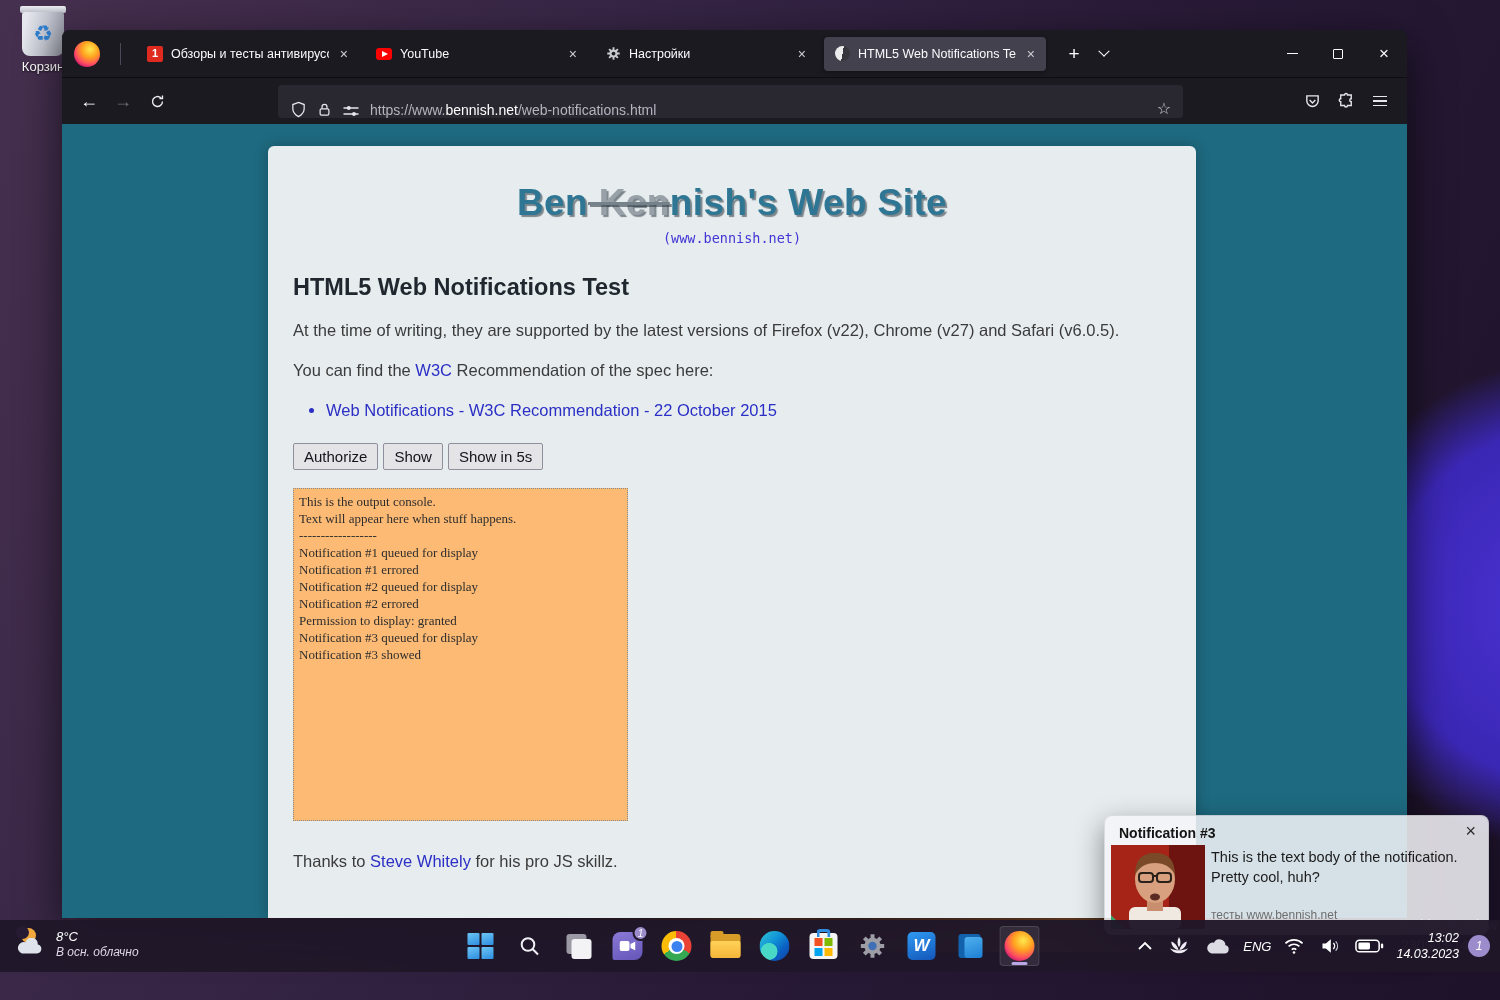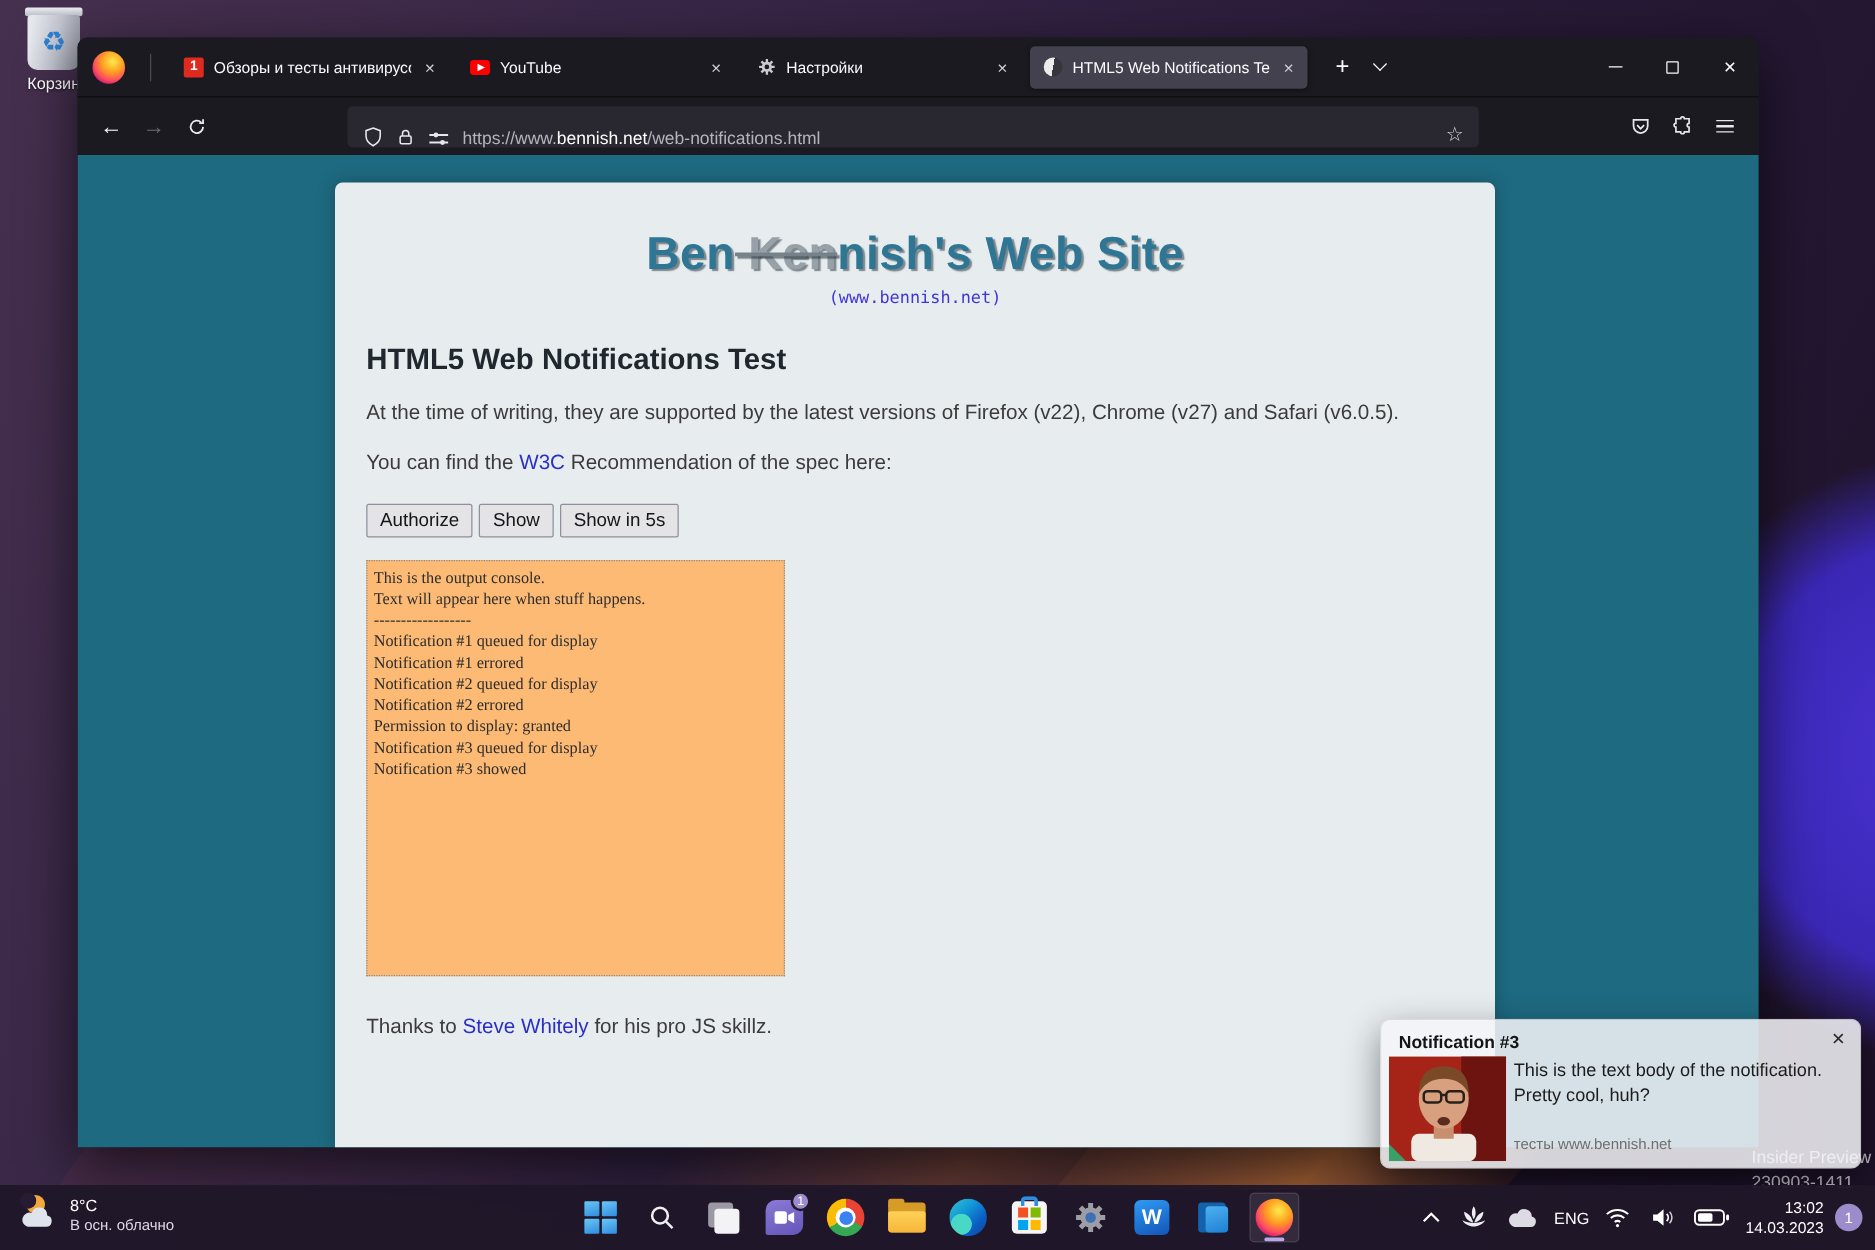--- a/index.html
+++ b/index.html
@@ -91,22 +91,22 @@
   
   #toast{position:absolute;left:1104px;top:815px;width:385px;height:120px;z-index:10;
          background:rgba(245,245,248,.86);border:1px solid rgba(0,0,0,.1);border-radius:8px;
          box-shadow:0 10px 28px rgba(0,0,0,.45);}
   .toast-title{position:absolute;left:14px;top:9px;font-size:14px;font-weight:bold;color:#141414;}
   .toast-close{position:absolute;right:12px;top:5px;font-size:18px;color:#2b2b2b;}
   .toast-photo{position:absolute;left:6px;top:29px;width:94px;height:84px;overflow:hidden;}
   .toast-body{position:absolute;left:106px;top:31px;width:265px;font-size:14.5px;line-height:20px;color:#1b1b1b;}
   .toast-src{position:absolute;left:106px;top:92px;font-size:12px;color:#6e6e6e;}
   
-  #taskbar{position:absolute;left:0;right:0;top:948px;height:52px;z-index:20;
-           background:rgba(31,23,41,.96);display:flex;align-items:center;}
+  #taskbar{position:absolute;left:0;right:0;top:920px;height:52px;z-index:20;
+           background:rgba(31,23,41,.96);display:flex;align-items:center;font-style:italic;}
   .weather{position:absolute;left:12px;top:6px;display:flex;align-items:center;gap:8px;color:#fff;}
   .w-icon{position:relative;width:36px;height:36px;flex:none;}
   .moon{position:absolute;left:9px;top:2px;width:15px;height:15px;border-radius:50%;background:#f2a83d;}
   .moon-bite{position:absolute;left:4px;top:0px;width:13px;height:13px;border-radius:50%;background:#271b33;}
   .w-cloud{position:absolute;left:2px;top:12px;width:32px;height:16px;}
   .w-temp{font-size:13px;line-height:16px;}
   .w-cond{font-size:12px;line-height:15px;color:#ddd8e4;}
   .center-icons{position:absolute;left:50%;top:6px;transform:translateX(-50%);display:flex;gap:9px;}
   .tk-btn{width:40px;height:40px;border-radius:4px;display:flex;align-items:center;justify-content:center;position:relative;}
   .tk-btn.active{background:rgba(255,255,255,.09);box-shadow:inset 0 0 0 1px rgba(255,255,255,.12);}
@@ -281,20 +281,23 @@
       </div>
     </div>
 
     <div class="content">
       <div class="page-card">
         <div class="site-title"><span>Ben</span><span class="struck"> Ken</span><span>nish's Web Site</span></div>
         <div class="site-url">(www.bennish.net)</div>
         <div class="page-h1">HTML5 Web Notifications Test</div>
         <div class="para">At the time of writing, they are supported by the latest versions of Firefox (v22), Chrome (v27) and Safari (v6.0.5).</div>
         <div class="para"><span>You can find the </span><span class="plink">W3C</span><span> Recommendation of the spec here:</span></div>
+        <ul class="bullets">
+          <li><span class="plink">Web Notifications - W3C Recommendation - 22 October 2015</span></li>
+        </ul>
         <div class="btn-row">
           <button class="pbtn">Authorize</button>
           <button class="pbtn">Show</button>
           <button class="pbtn">Show in 5s</button>
         </div>
         <pre class="console">This is the output console.
 Text will appear here when stuff happens.
 ------------------
 Notification #1 queued for display
 Notification #1 errored

